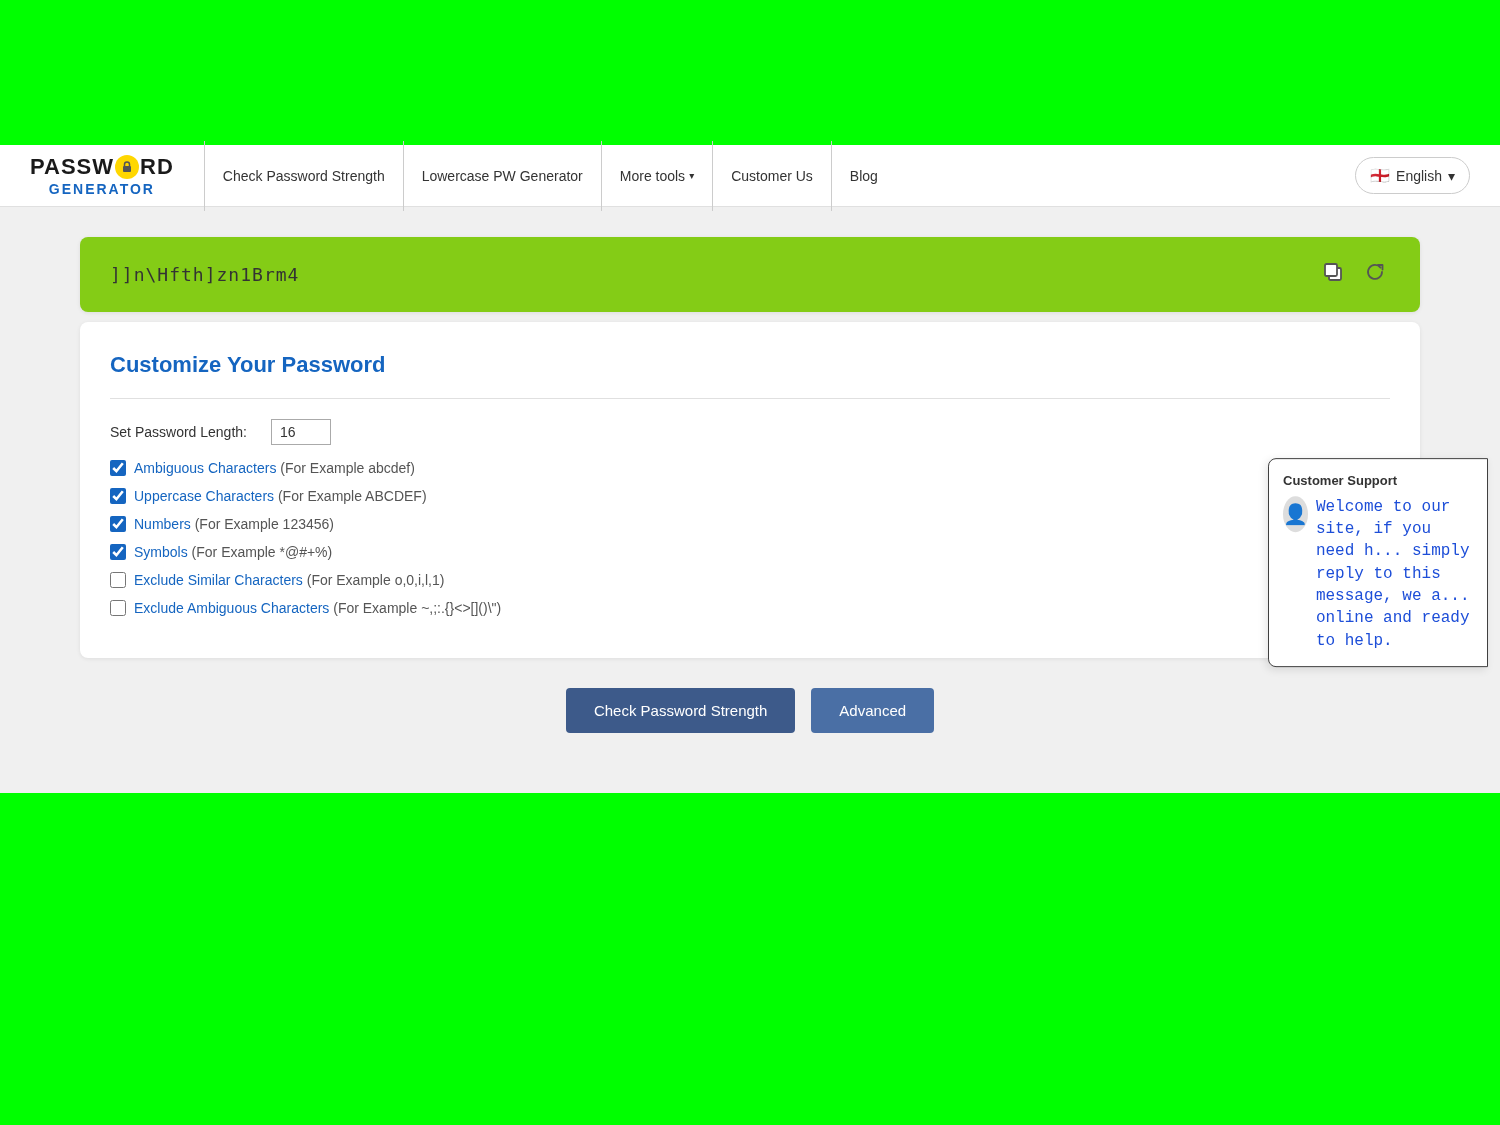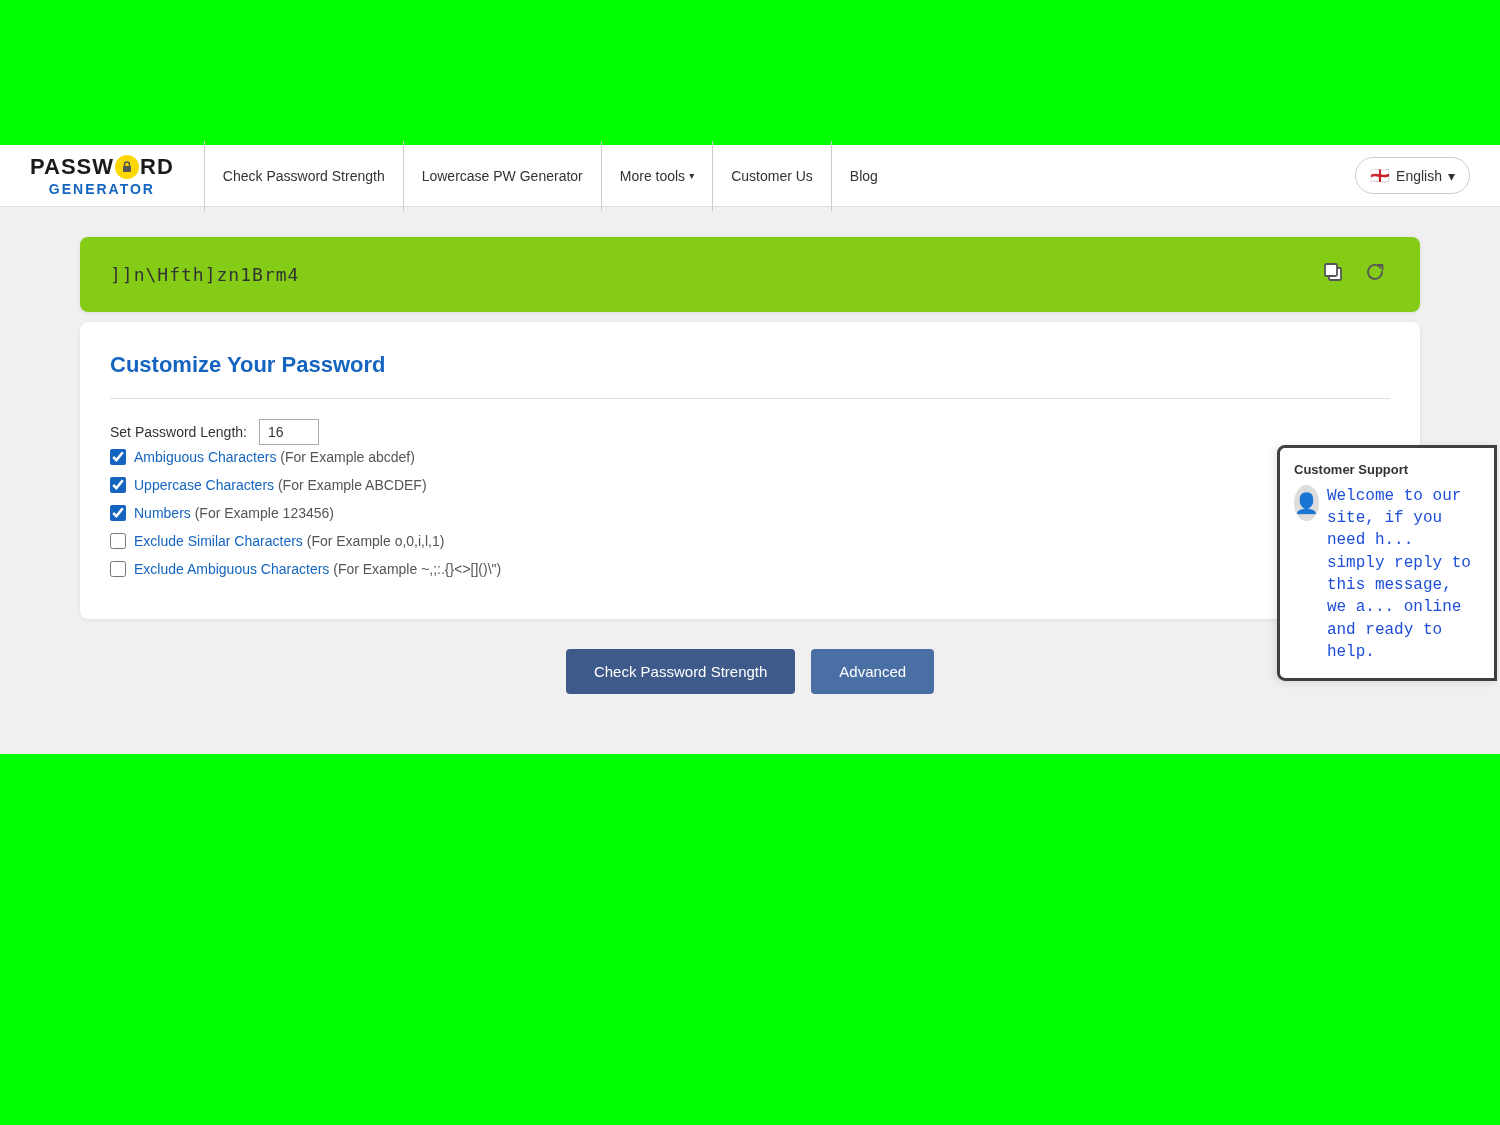--- a/index.html
+++ b/index.html
@@ -120,22 +120,22 @@
       margin-bottom: 20px;
     }
     .divider {
       height: 1px;
       background: #e0e0e0;
       margin-bottom: 20px;
     }
     .length-row {
       display: flex;
       align-items: center;
-      gap: 12px;
-      margin-bottom: 4px;
+      gap: 24px;
+      margin-bottom: 15px;
     }
     .length-label {
       font-size: 14px;
       color: #333;
     }
     .length-input {
       width: 60px;
       padding: 4px 8px;
       border: 1px solid #aaa;
       font-size: 14px;
@@ -187,25 +187,25 @@
       cursor: pointer;
       font-weight: 500;
     }
     .bottom-green-bar {
       background: #00ff00;
       height: 150px;
     }
     
     .customer-support {
       position: fixed;
-      right: 3px;
+      right: 12px;
       top: 50%;
       transform: translateY(-50%);
       background: white;
-      border: 3px solid #404040;
+      border: 1px solid #404040;
       border-radius: 8px 0 0 8px;
       padding: 14px;
       width: 220px;
       box-shadow: -2px 2px 8px rgba(0,0,0,0.1);
       font-size: 13px;
     }
     .support-title {
       font-weight: bold;
       color: #333;
       margin-bottom: 8px;
@@ -350,20 +350,27 @@
       </div>
 
       <div class="checkbox-row">
         <input type="checkbox" id="cb-numbers" checked="" style="">
         <label for="cb-numbers">
           <span class="checkbox-label-blue">Numbers</span>
           <span class="checkbox-label-gray"> (For Example 123456)</span>
         </label>
       </div>
 
+      <div class="checkbox-row">
+        <input type="checkbox" id="cb-symbols" checked="" style="">
+        <label for="cb-symbols">
+          <span class="checkbox-label-blue">Symbols</span>
+          <span class="checkbox-label-gray"> (For Example *@#+%)</span>
+        </label>
+      </div>
 
       <div class="checkbox-row">
         <input type="checkbox" id="cb-exclude-similar" style="">
         <label for="cb-exclude-similar">
           <span class="checkbox-label-blue">Exclude Similar Characters</span>
           <span class="checkbox-label-gray"> (For Example o,0,i,l,1)</span>
         </label>
       </div>
 
       <div class="checkbox-row">

